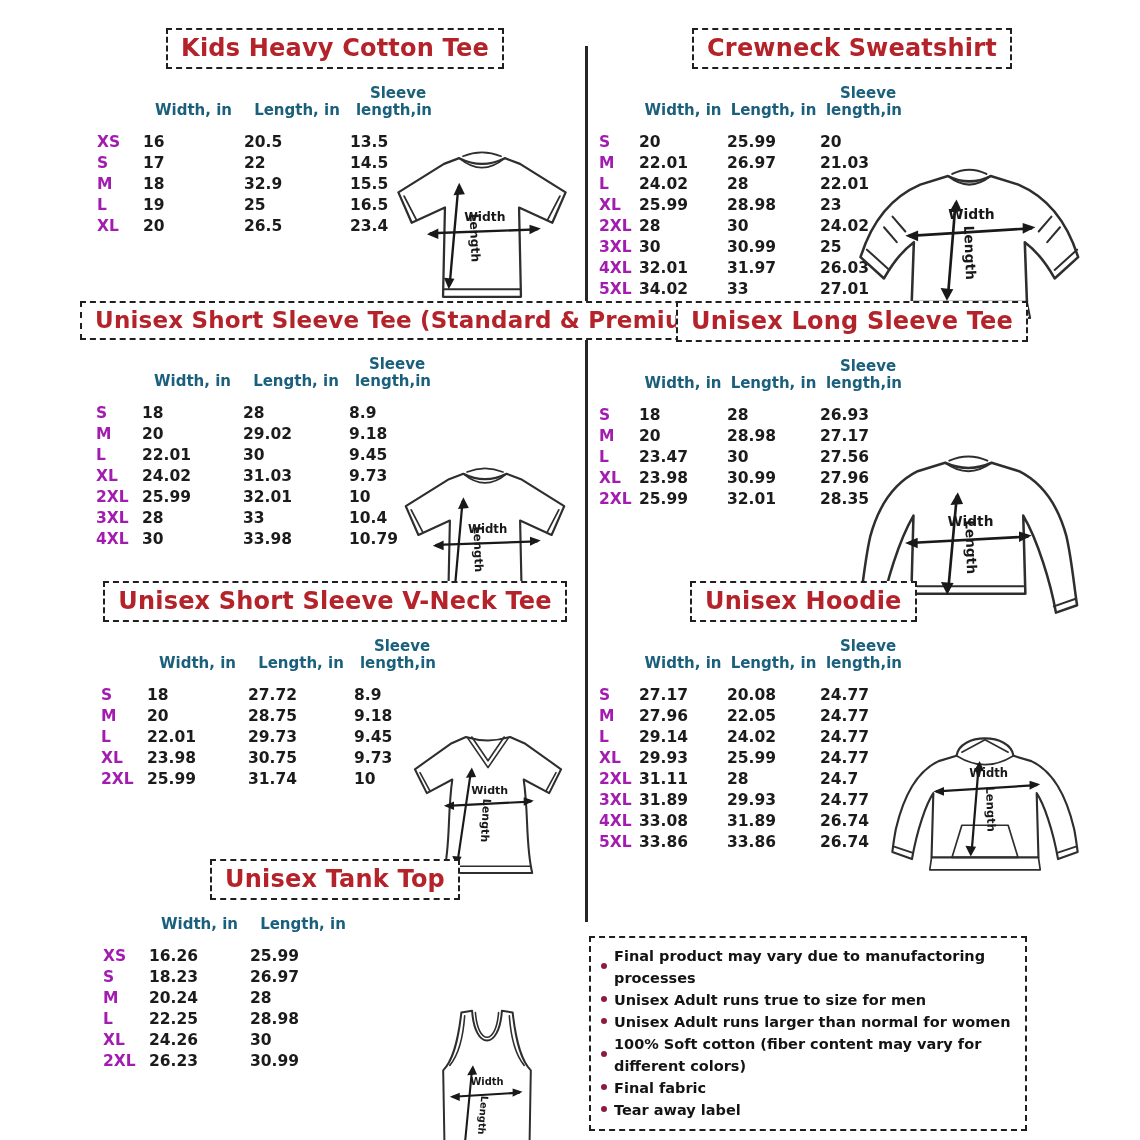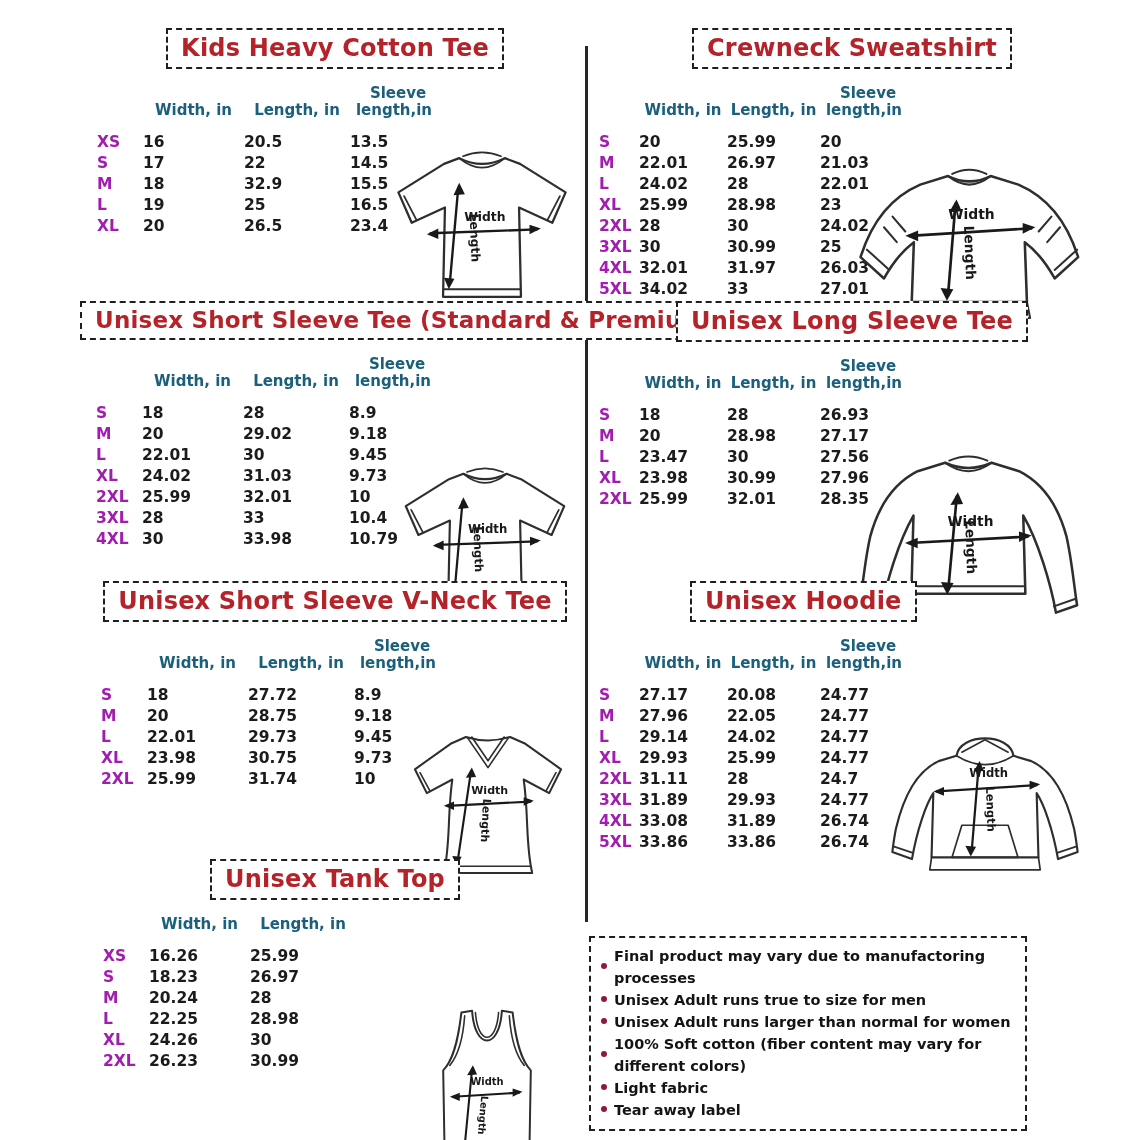--- a/index.html
+++ b/index.html
@@ -717,21 +717,21 @@
         <span>Unisex Adult runs larger than normal for women</span>
       </li>
 
       <li>
         <span class="dot"></span>
         <span>100% Soft cotton (fiber content may vary for different colors)</span>
       </li>
 
       <li>
         <span class="dot"></span>
-        <span>Light fabric</span>
+        <span>Final fabric</span>
       </li>
 
       <li>
         <span class="dot"></span>
         <span>Tear away label</span>
       </li>
     </ul>
 </div>
 
 </body></html>

